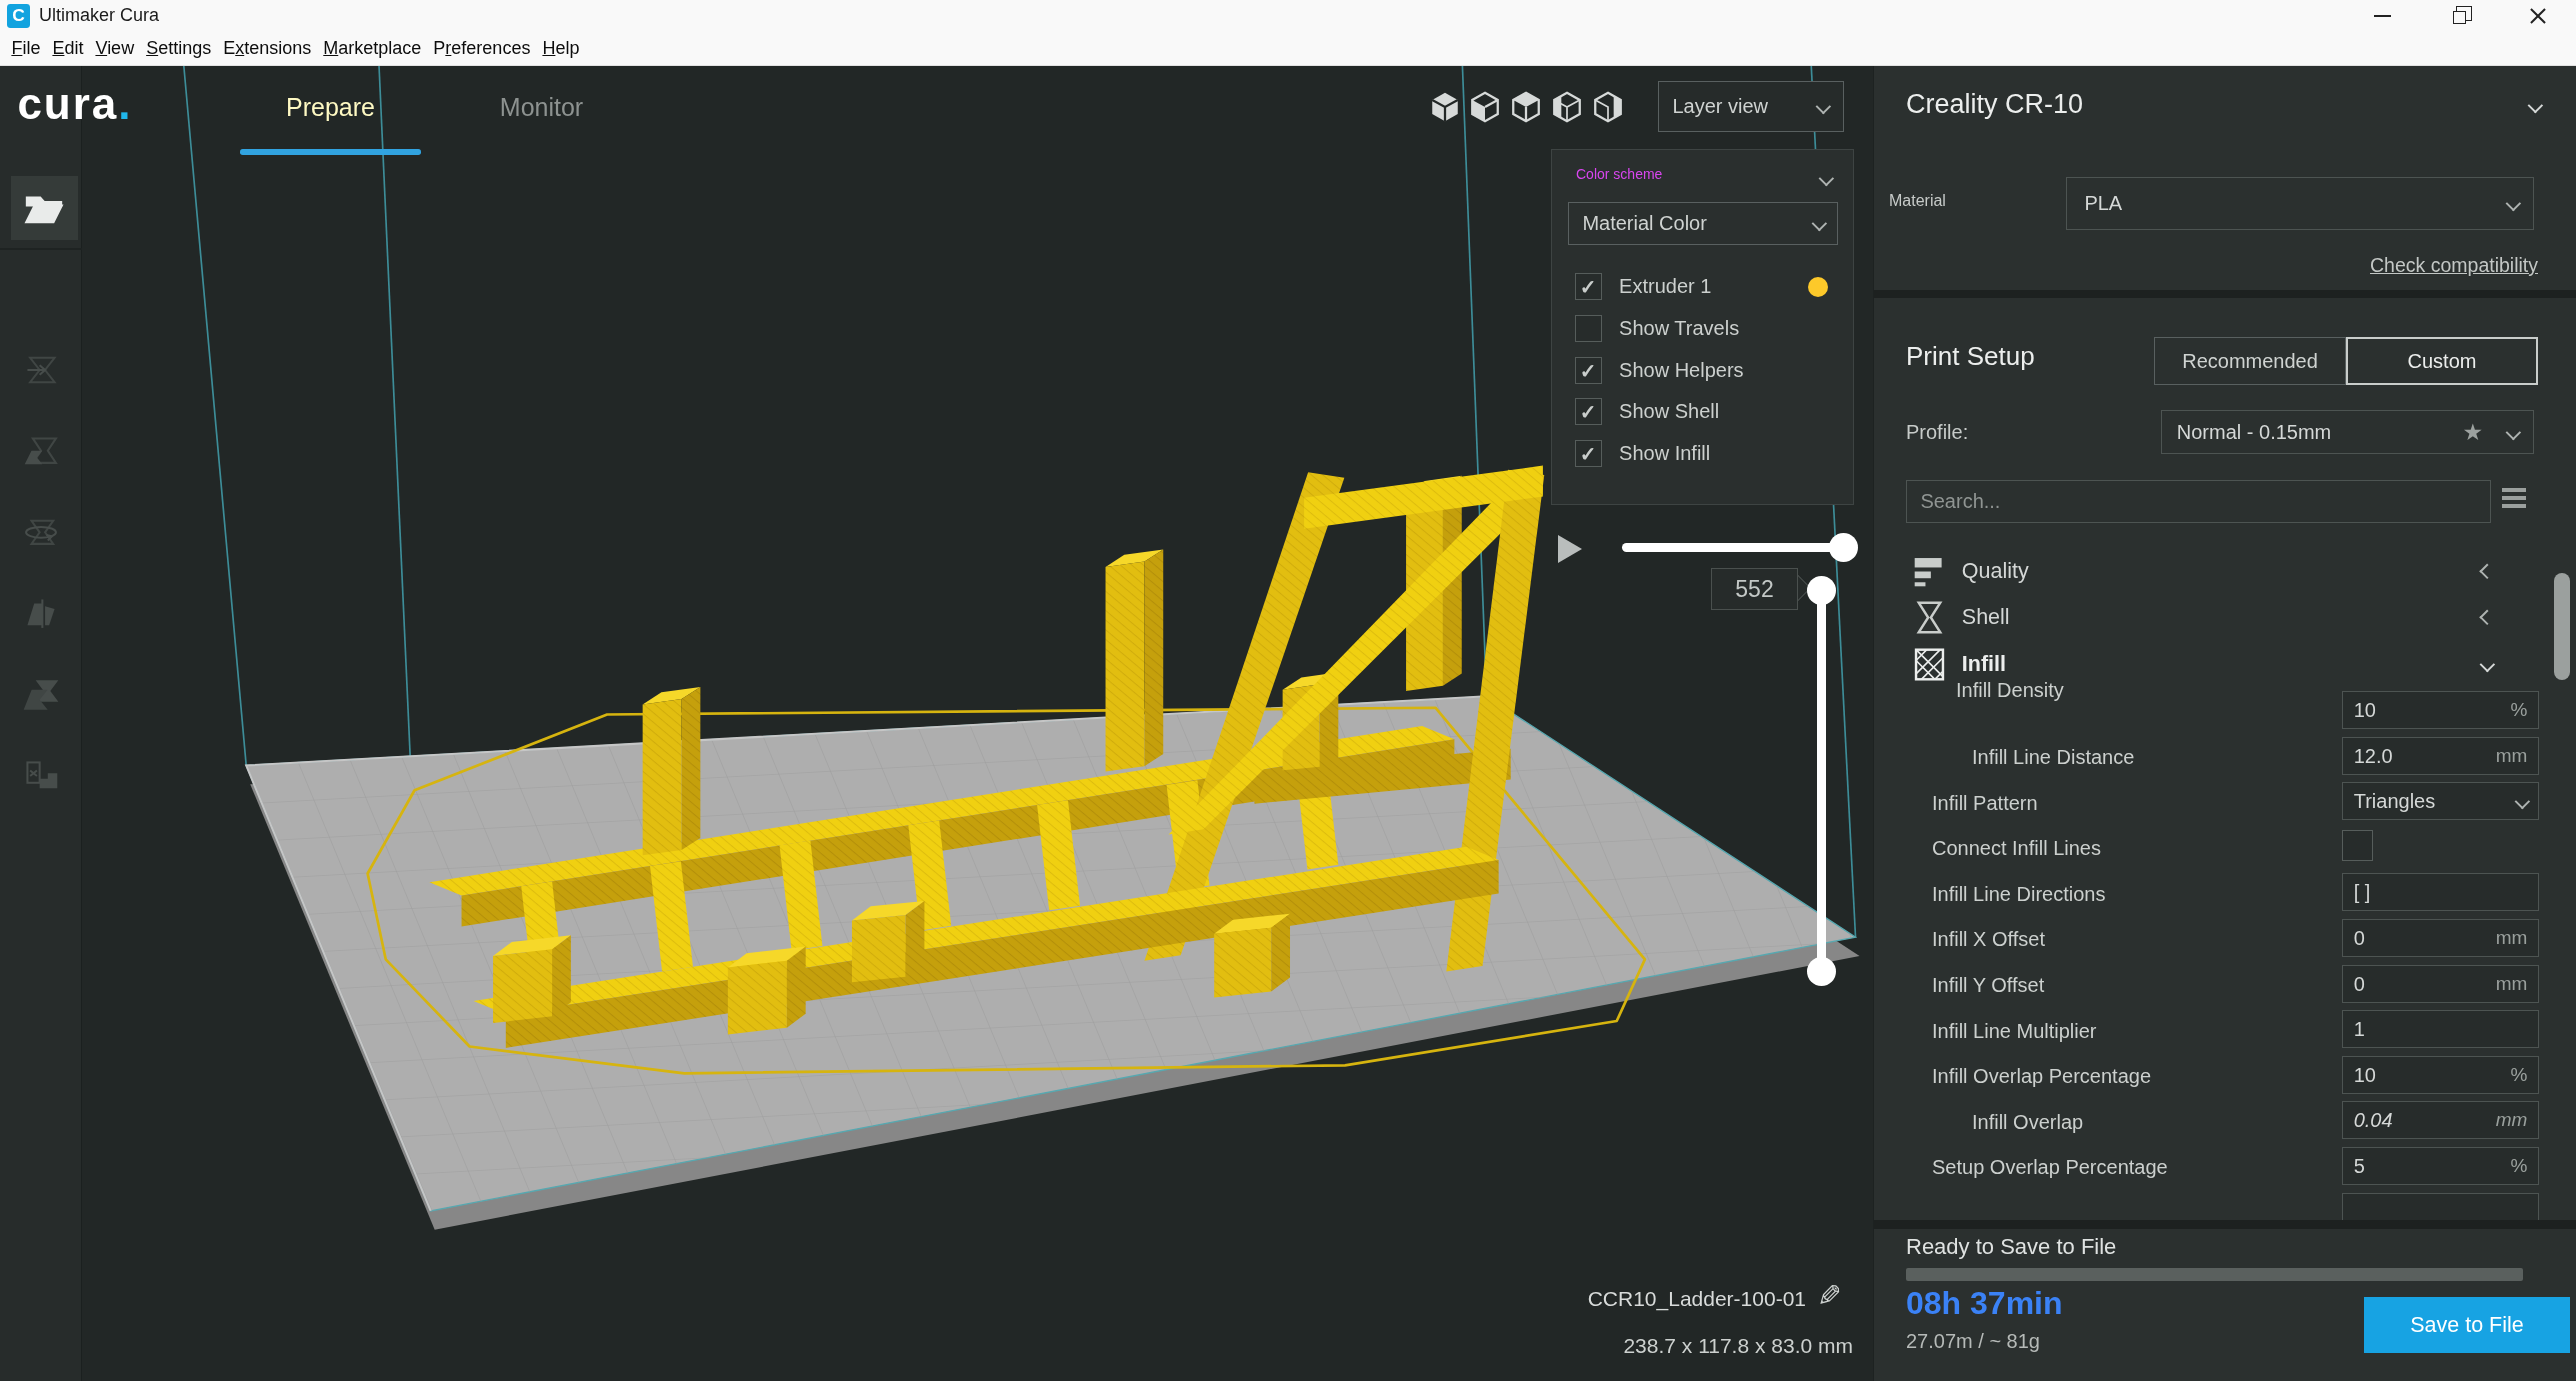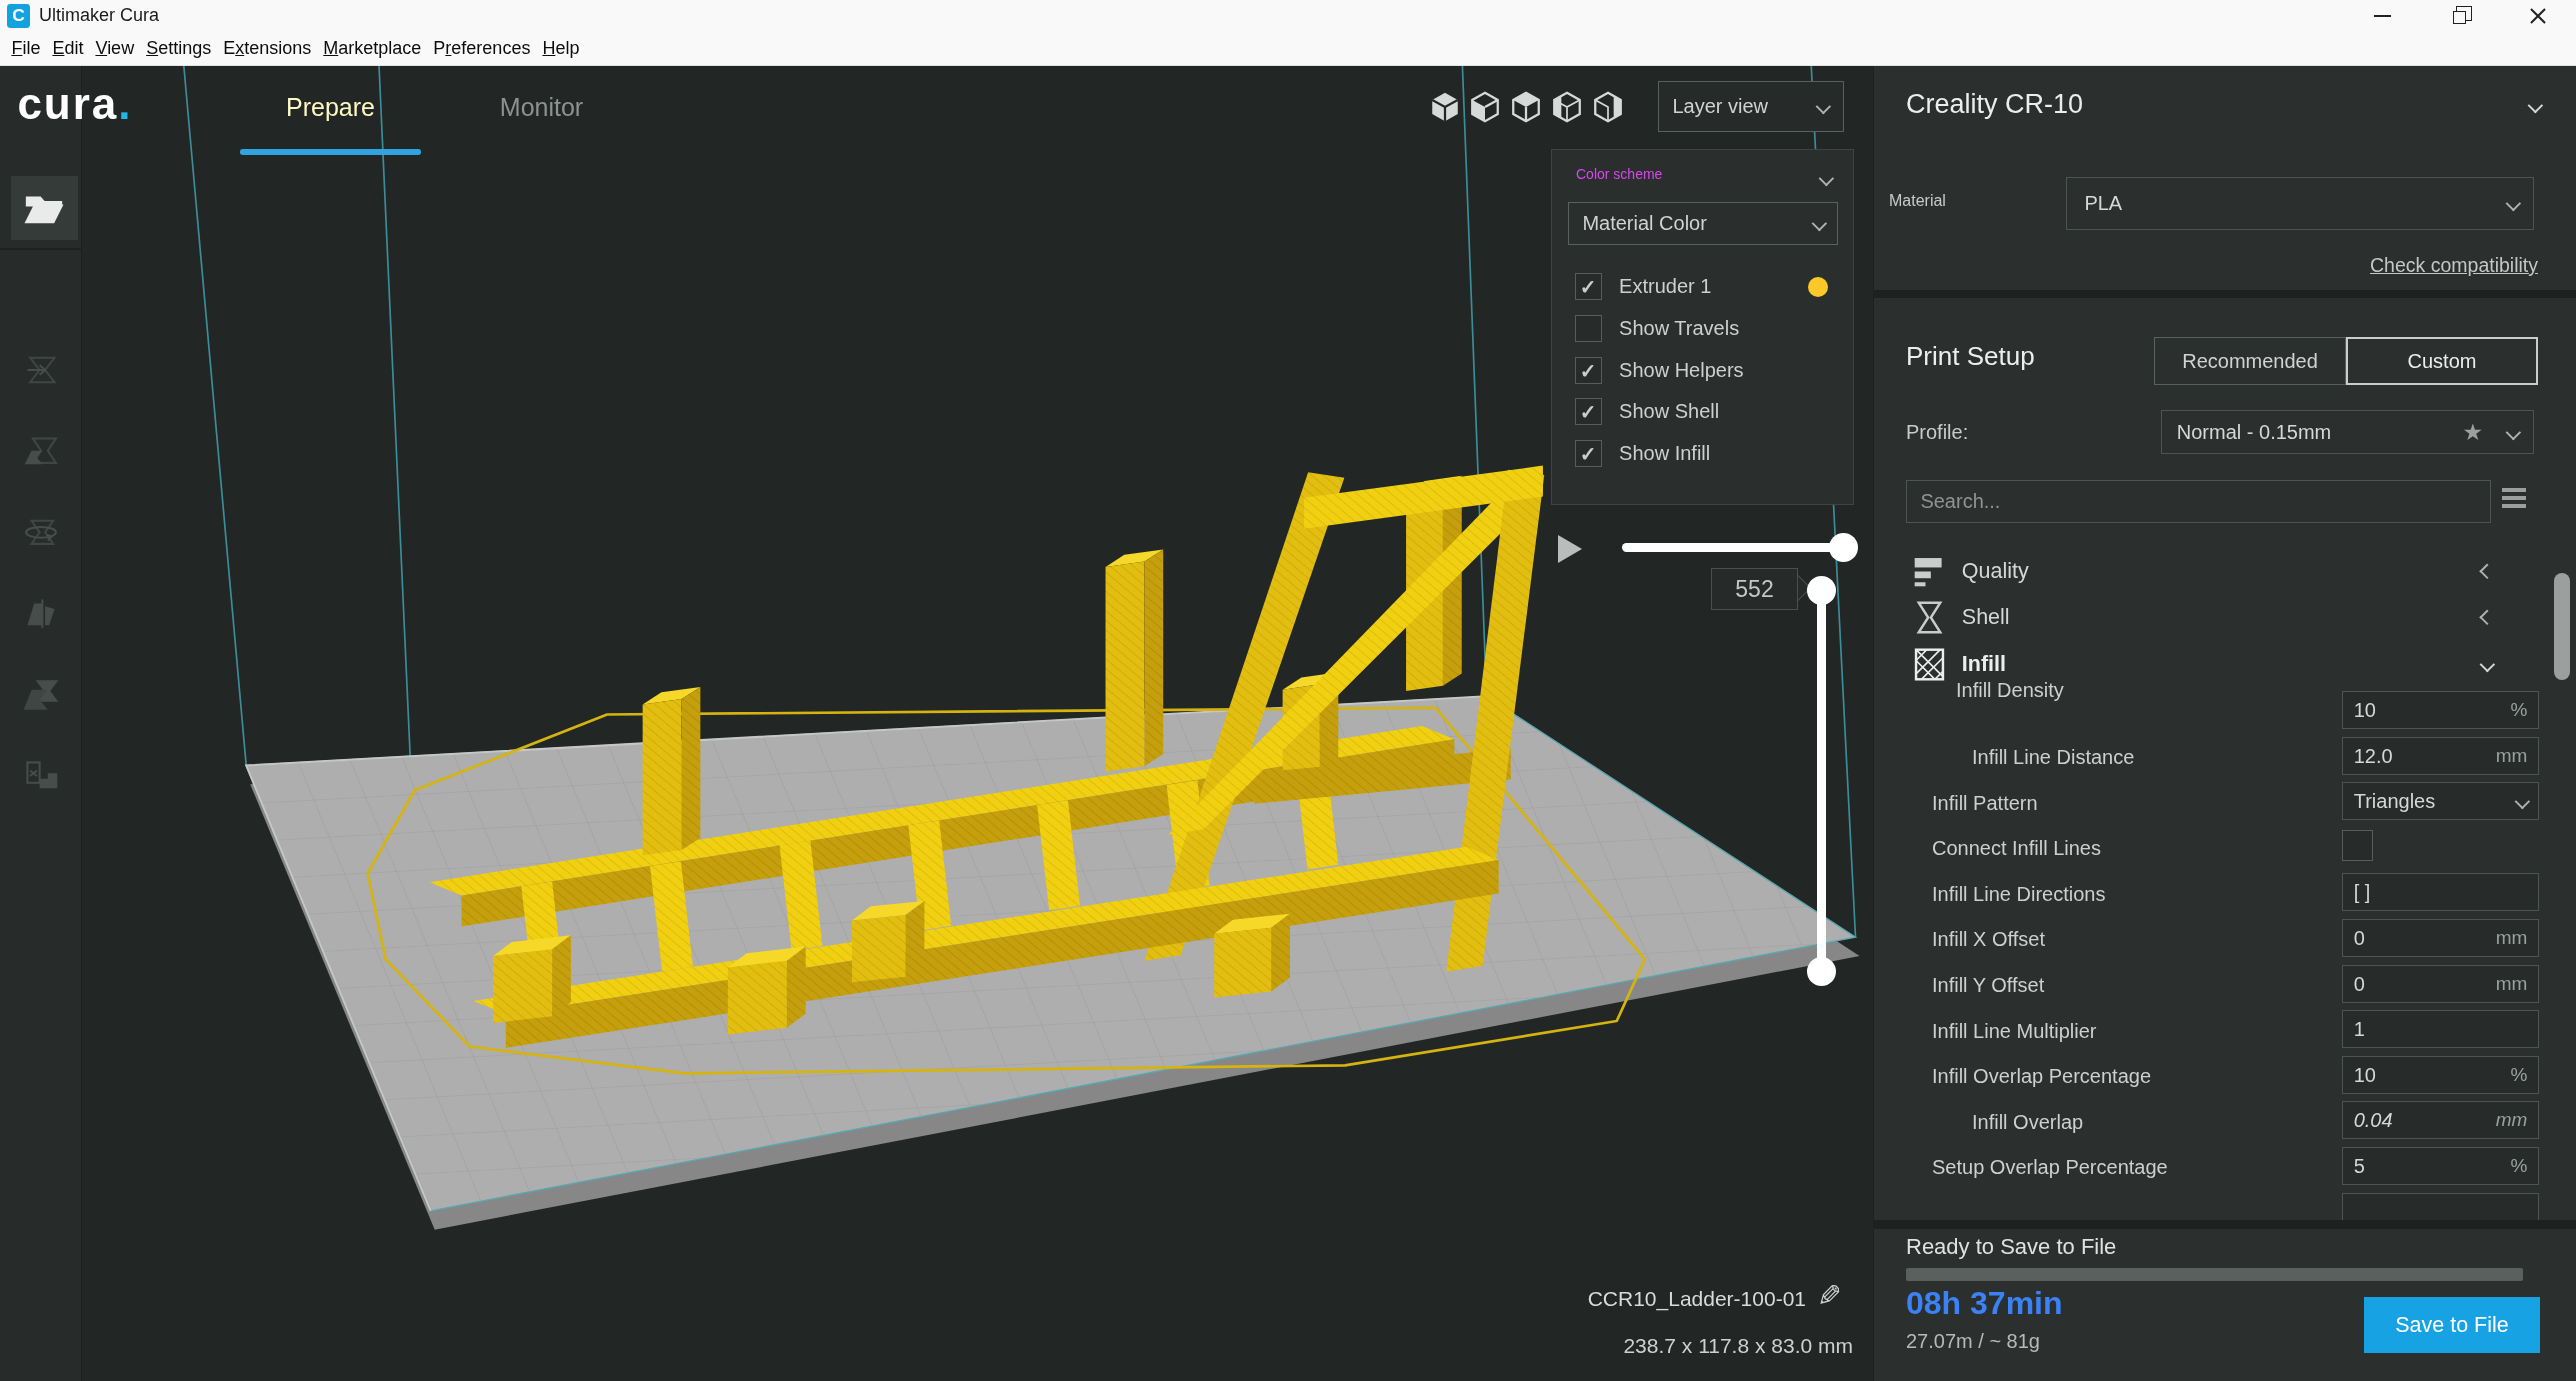--- a/index.html
+++ b/index.html
@@ -122,21 +122,21 @@
         display:flex; align-items:center; padding:0 10.7px; }
   .setting-value { font-size:20px; color:#d5d8d7; flex:1; }
   .setting-unit { font-size:19px; color:#9aa09d; }
   .setting-checkbox { left:468px; width:31px; height:31px; border:1.3px solid #565d5b; background:#272c2b; }
   #settings-scrollbar { left:680px; top:508px; width:16px; height:107px; background:#9ba09e; border-radius:8px; }
 
   #footer-status { left:32px; top:1169px; font-size:22px; color:#dfe2e1; }
   #footer-progress { left:32px; top:1203px; width:617px; height:13.4px; background:#5a605e; border-radius:2px; }
   #footer-time { left:32px; top:1220px; font-size:32px; font-weight:bold; color:#3b82f6; }
   #footer-usage { left:32px; top:1265px; font-size:20px; color:#b6bab8; }
-  #save-button { left:490px; top:1232px; width:176px; height:56px; background:#17a3e3; color:#fff;
+  #save-button { left:490px; top:1232px; width:206px; height:56px; background:#17a3e3; color:#fff;
         font-size:21.5px; display:flex; align-items:center; justify-content:center;text-align:right; }
 </style>
 </head>
 <body>
 
 <div id="root">
 
   <svg id="scene" class="abs" viewBox="0 0 3840 2060">
     <defs>
       <pattern id="grid" width="1" height="1" patternUnits="userSpaceOnUse" patternTransform="matrix(77,-4.3,23,55.3,367,1141)">

